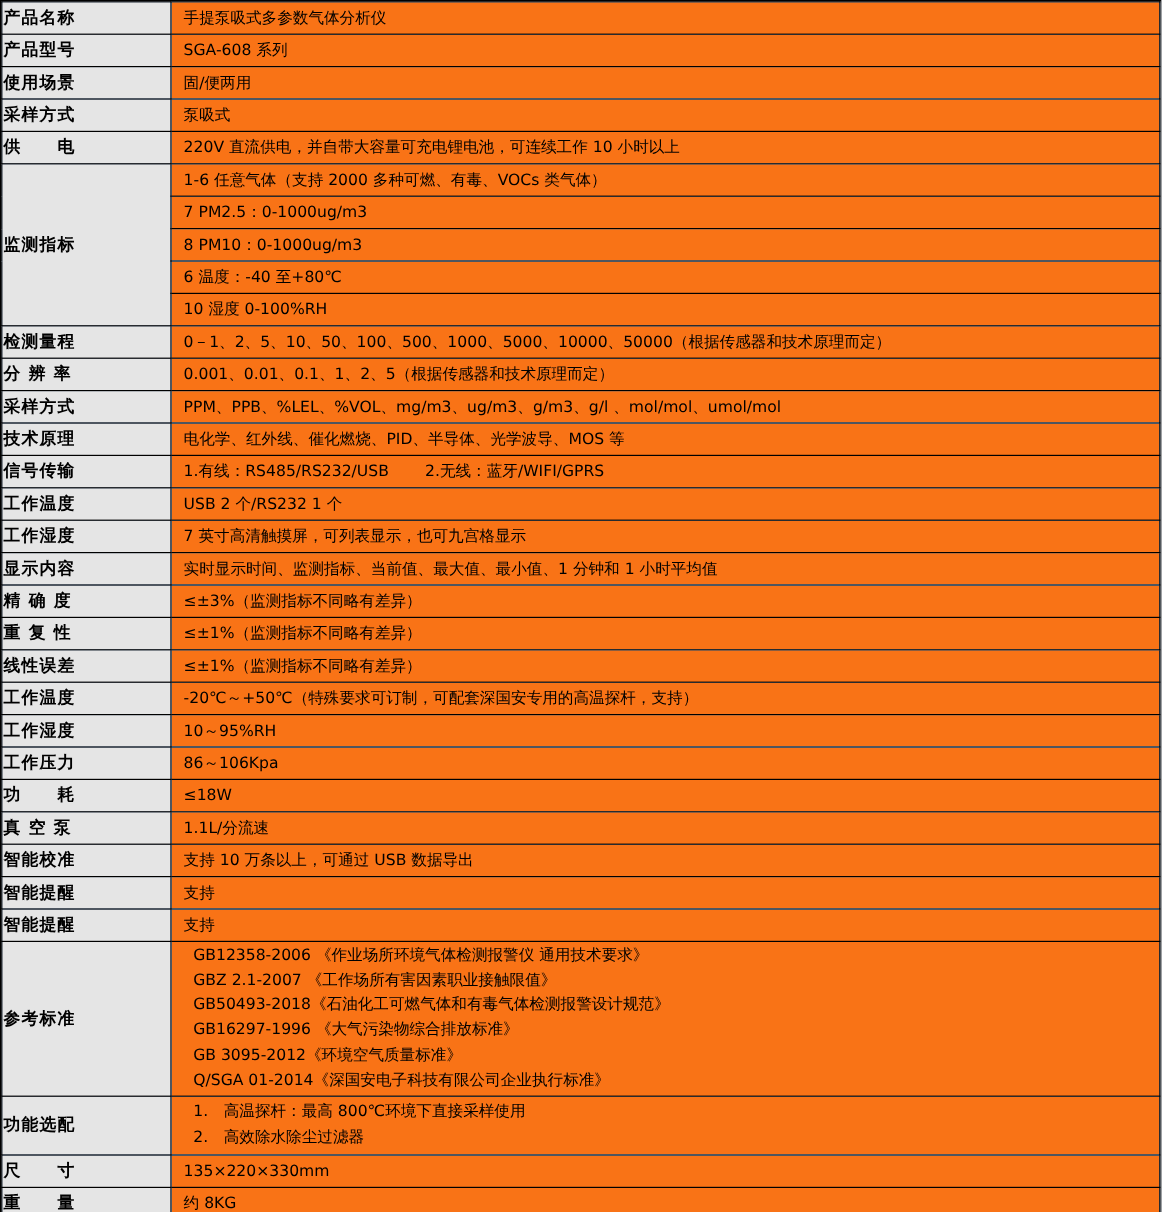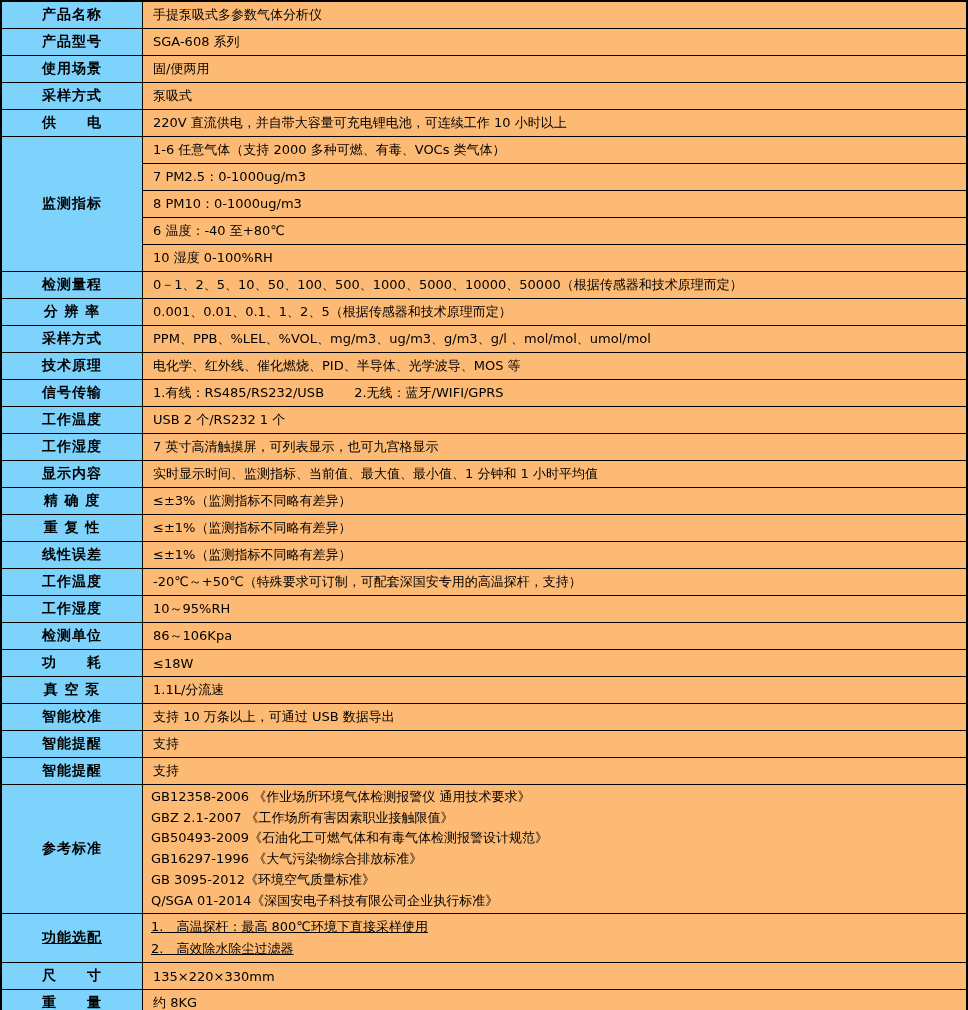--- a/index.html
+++ b/index.html
@@ -16,35 +16,35 @@
     background: #c5d9f1;
   }
   td {
     border: 1px solid #000;
     vertical-align: middle;
     overflow: hidden;
     white-space: nowrap;
   }
   td.lbl {
     width: 138px;
-    background: #7dd3fc;
-    text-align: center;
+    background: #e5e5e5;
+    text-align: left;
     font-weight: bold;
     font-size: 14px;
     letter-spacing: 1px;
   }
   td.val {
-    background: #fdba74;
+    background: #f97316;
     font-size: 13px;
     padding: 0 4px 0 10px;
   }
   tr.single { height: 27px; }
   tr.ref-row { height: 125px; }
-  tr.opt-row { height: 48px; text-decoration: underline; }
-  td.multi { padding: 2px 4px 2px 8px; }
+  tr.opt-row { height: 48px; }
+  td.multi { padding: 2px 4px 2px 18px; }
   .ref-line  { line-height: 20.7px; font-size: 13px; }
   .opt-line  { line-height: 22px;   font-size: 13px; }
 </style>
 </head>
 <body>
 
 <div class="wrap">
 <table class="spec">
   <tbody>
     <tr class="single">
@@ -131,21 +131,21 @@
     </tr>
     <tr class="single">
       <td class="lbl">工作温度</td>
       <td class="val">-20℃～+50℃（特殊要求可订制，可配套深国安专用的高温探杆，支持）</td>
     </tr>
     <tr class="single">
       <td class="lbl">工作湿度</td>
       <td class="val">10～95%RH</td>
     </tr>
     <tr class="single">
-      <td class="lbl">检测单位</td>
+      <td class="lbl">工作压力</td>
       <td class="val">86～106Kpa</td>
     </tr>
     <tr class="single">
       <td class="lbl">功　　耗</td>
       <td class="val">≤18W</td>
     </tr>
     <tr class="single">
       <td class="lbl">真 空 泵</td>
       <td class="val">1.1L/分流速</td>
     </tr>
@@ -160,21 +160,21 @@
     <tr class="single">
       <td class="lbl">智能提醒</td>
       <td class="val">支持</td>
     </tr>
 
     <tr class="ref-row">
       <td class="lbl">参考标准</td>
       <td class="val multi">
         <div class="ref-line">GB12358-2006 《作业场所环境气体检测报警仪 通用技术要求》</div>
         <div class="ref-line">GBZ 2.1-2007 《工作场所有害因素职业接触限值》</div>
-        <div class="ref-line">GB50493-2009《石油化工可燃气体和有毒气体检测报警设计规范》</div>
+        <div class="ref-line">GB50493-2018《石油化工可燃气体和有毒气体检测报警设计规范》</div>
         <div class="ref-line">GB16297-1996 《大气污染物综合排放标准》</div>
         <div class="ref-line">GB 3095-2012《环境空气质量标准》</div>
         <div class="ref-line">Q/SGA 01-2014《深国安电子科技有限公司企业执行标准》</div>
       </td>
     </tr>
 
     <tr class="opt-row">
       <td class="lbl">功能选配</td>
       <td class="val multi">
         <div class="opt-line">1.　高温探杆：最高 800℃环境下直接采样使用</div>

